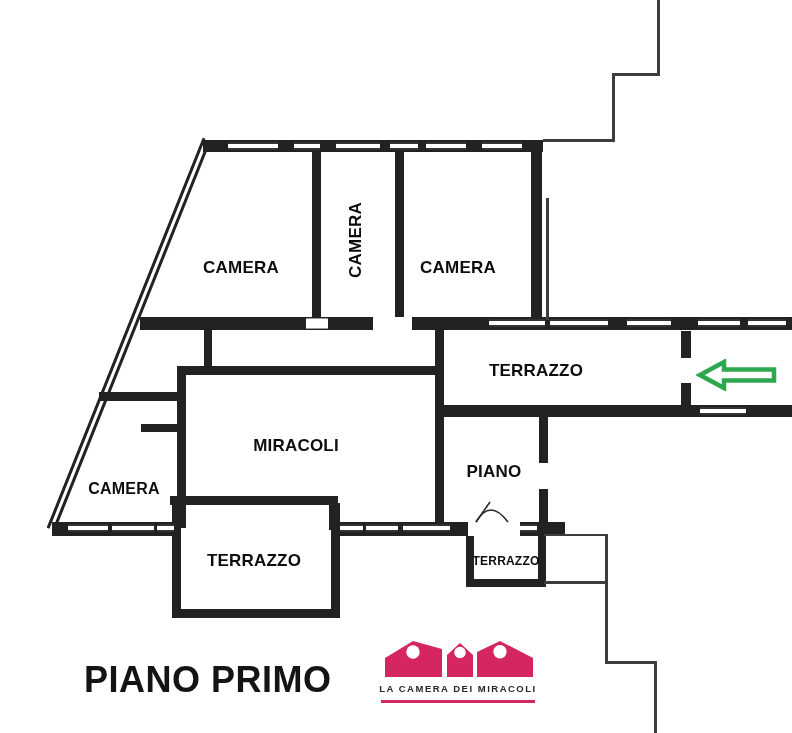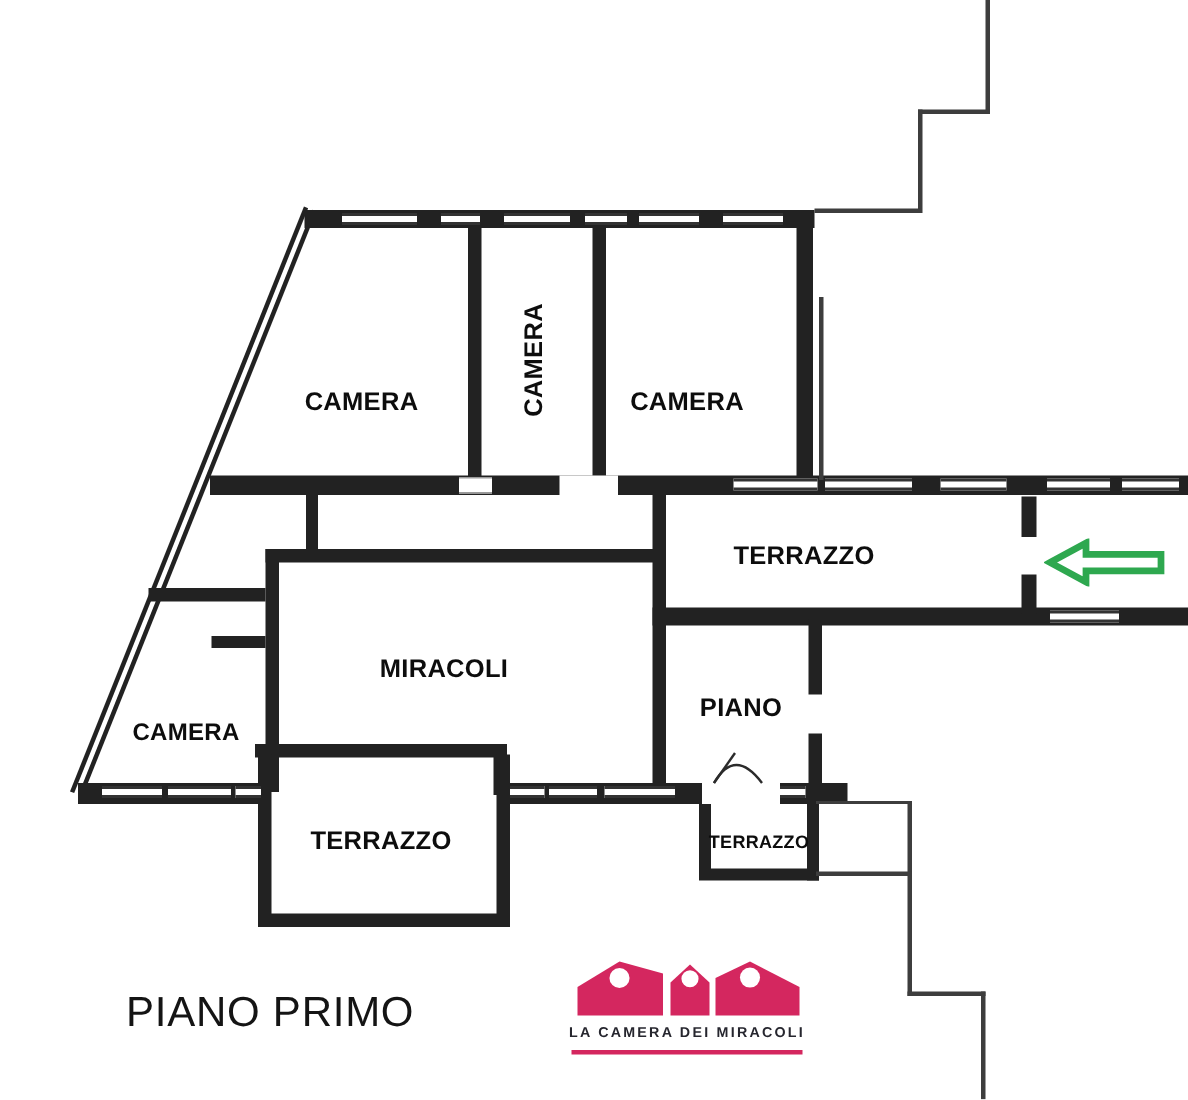--- a/index.html
+++ b/index.html
@@ -24,22 +24,22 @@
     position:absolute; background:#ffffff; box-sizing:border-box;
     border-top:1px solid #9a9a9a; border-bottom:1px solid #9a9a9a;
   }
   .label {
     position:absolute; font-weight:700; color:#0d0d0d; white-space:nowrap;
     transform:translate(-50%,-50%); font-size:17px; letter-spacing:0.2px;
   }
   .label.vert  { transform:translate(-50%,-50%) rotate(-90deg); }
   .label.small { font-size:12px; }
   .title {
-    position:absolute; left:84px; top:659px; font-weight:400; color:#141414;
-    font-size:28px; letter-spacing:0.5px;
+    position:absolute; left:84px; top:659px; font-weight:700; color:#141414;
+    font-size:36px; letter-spacing:0.5px;
   }
   .logo-text {
     position:absolute; left:378px; top:683px; width:160px; text-align:center;
     font-weight:700; font-size:9.5px; letter-spacing:1.5px; color:#26262e;
   }
   .logo-rule { position:absolute; left:381px; top:700px; width:154px; height:3px; background:#d4275f; }
   svg { position:absolute; }
 </style>
 </head>
 <body>

